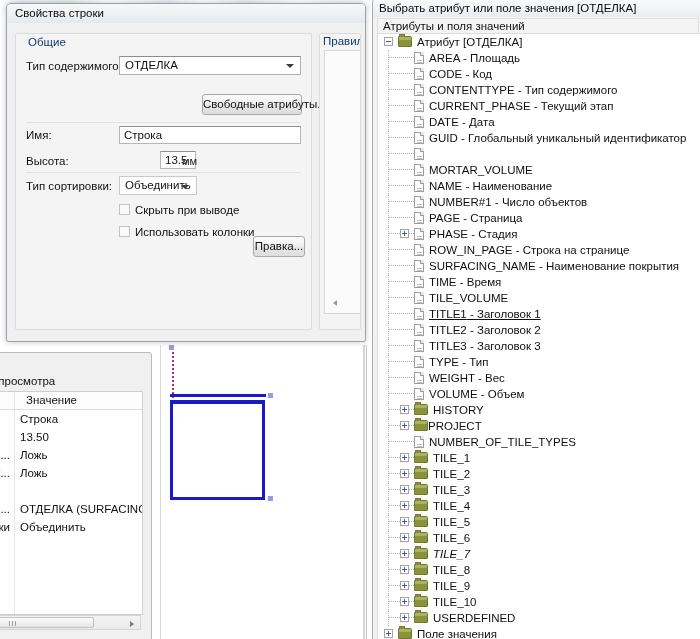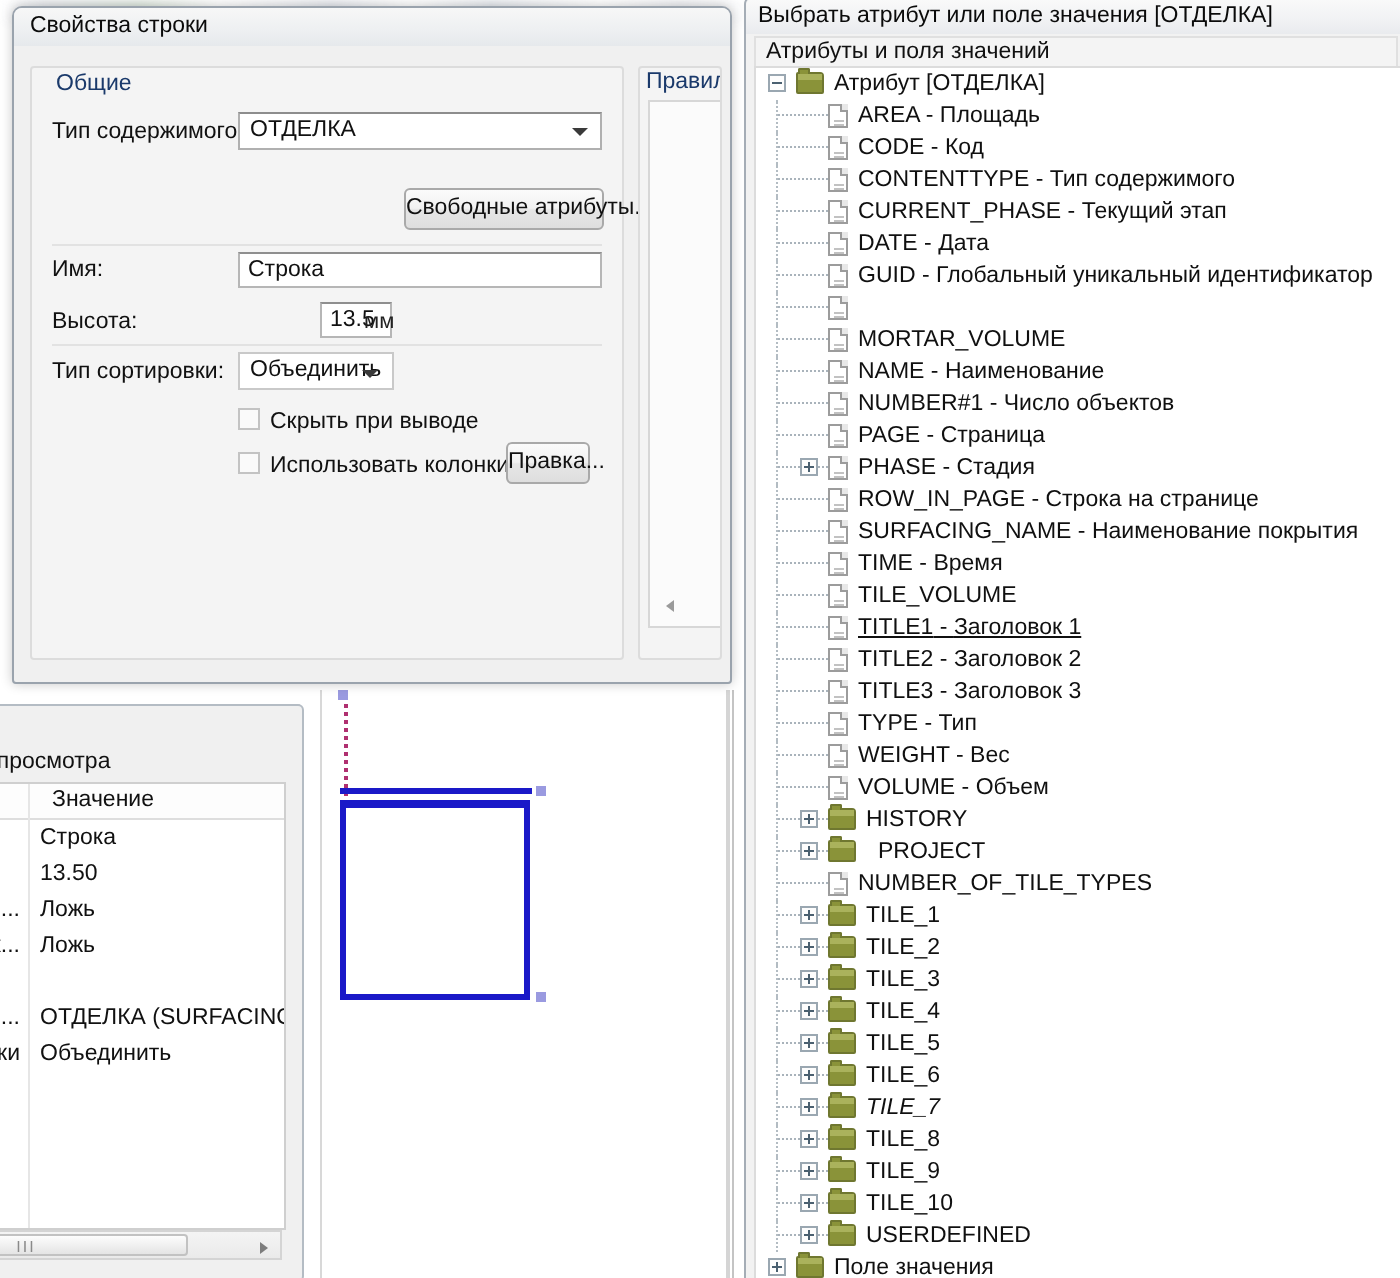--- a/index.html
+++ b/index.html
@@ -620,21 +620,21 @@
       </div>
 
       <div class="chk-row" style="left:103px;top:170px;">
         <span class="chk-box"></span><span>Скрыть при выводе</span>
       </div>
 
       <div class="chk-row" style="left:103px;top:192px;">
         <span class="chk-box"></span><span>Использовать колонки</span>
       </div>
 
-      <div class="btn" style="left:237px;top:187px;width:42px;">Правка...</div>
+      <div class="btn" style="left:237px;top:202px;width:52px;">Правка...</div>
     </div>
 
     <div class="groupbox" id="gb-rule">
       <div id="rule-title">Правило</div>
       <div id="rule-inner">
         <div id="rule-arrow"></div>
       </div>
     </div>
   </div>
 </div>
@@ -903,21 +903,21 @@
         <span class="dash" style="left: 11px; width: 25px;"></span>
         <span class="tog plus" style="left: 22px;"></span>
         <span class="ico-folder" style="left: 36px;"></span>
         <span class="tlabel" style="left: 55px;"><span class="tname">HISTORY</span></span>
       </div>
       <div class="tnode">
         <span class="vline" style="left: 10px;"></span>
         <span class="dash" style="left: 11px; width: 25px;"></span>
         <span class="tog plus" style="left: 22px;"></span>
         <span class="ico-folder" style="left: 36px;"></span>
-        <span class="tlabel" style="left: 61px; text-align: right;"><span class="tname">PROJECT</span></span>
+        <span class="tlabel" style="left: 50px; text-align: right;"><span class="tname">PROJECT</span></span>
       </div>
       <div class="tnode">
         <span class="vline" style="left: 10px;"></span>
         <span class="dash" style="left: 11px; width: 25px;"></span>
         <span class="ico-doc" style="left: 36px;">
           <i style="top:7px"></i>
           <i style="top:9px"></i>
         </span>
         <span class="tlabel" style="left: 51px;"><span class="tname">NUMBER_OF_TILE_TYPES</span></span>
       </div>

